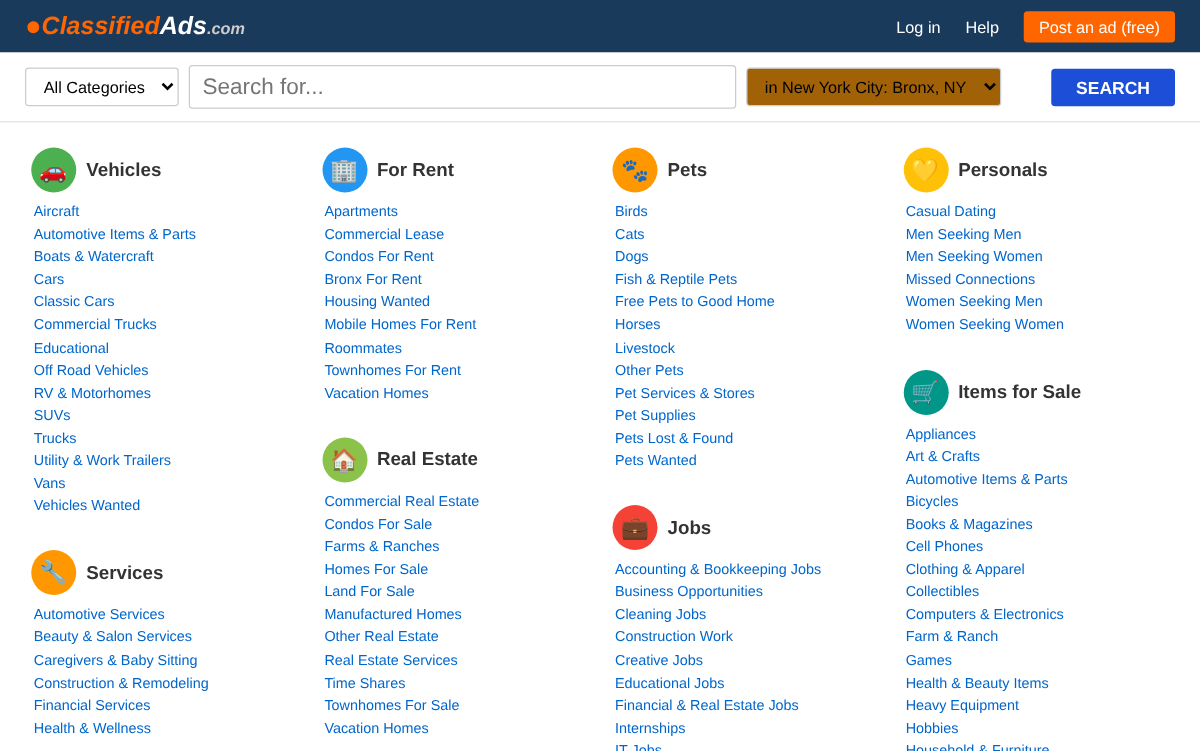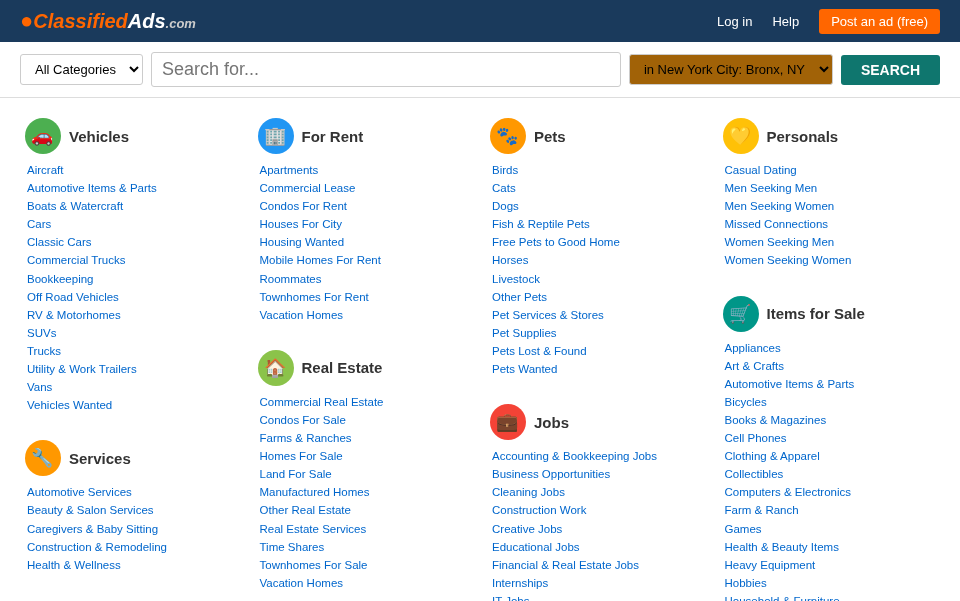--- a/index.html
+++ b/index.html
@@ -12,21 +12,21 @@
     #logo-dot { color: #ff6600; font-size: 22px; }
     #header-links { display: flex; gap: 20px; align-items: center; }
     #header-links a { color: white; text-decoration: none; font-size: 13px; }
     #post-btn { background: #ff6600; color: white; padding: 5px 12px; border: none; border-radius: 3px; cursor: pointer; font-size: 13px; }
 
     
     #search-bar { background: white; padding: 10px 20px; display: flex; align-items: center; gap: 8px; border-bottom: 1px solid #ddd; }
     #category-select { border: 1px solid #ccc; padding: 6px 10px; border-radius: 3px; font-size: 13px; cursor: pointer; background: white; }
     #search-input { flex: 1; border: 1px solid #ccc; padding: 6px 10px; font-size: 18px; border-radius: 3px; }
     #location-select { border: 1px solid #ccc; padding: 6px 10px; border-radius: 3px; font-size: 13px; cursor: pointer; background: #a16207; min-width: 200px; }
-    #search-btn { background: #0f766e; color: white; border: none; padding: 7px 20px; border-radius: 3px; font-size: 14px; font-weight: bold; cursor: pointer; }
+    #search-btn { background: #1d4ed8; color: white; border: none; padding: 7px 20px; border-radius: 3px; font-size: 14px; font-weight: bold; cursor: pointer; margin-left: 32px; }
 
     
     #main { background: white; padding: 15px 20px; }
     .categories-grid { display: grid; grid-template-columns: repeat(4, 1fr); gap: 10px; }
     .category-section { padding: 5px; }
     .category-header { display: flex; align-items: center; margin-bottom: 8px; }
     .category-icon { width: 36px; height: 36px; border-radius: 50%; display: flex; align-items: center; justify-content: center; margin-right: 8px; font-size: 18px; flex-shrink: 0; }
     .category-title { font-size: 15px; font-weight: bold; color: #333; }
     .category-links { list-style: none; padding-left: 2px; }
     .category-links li { margin-bottom: 2px; }
@@ -68,55 +68,56 @@
             <div class="category-icon" style="background: rgb(76, 175, 80);">🚗</div>
             <span class="category-title">Vehicles</span>
           </div>
           <ul class="category-links">
             <li><a href="#">Aircraft</a></li>
             <li><a href="#">Automotive Items &amp; Parts</a></li>
             <li><a href="#">Boats &amp; Watercraft</a></li>
             <li><a href="#">Cars</a></li>
             <li><a href="#">Classic Cars</a></li>
             <li><a href="#">Commercial Trucks</a></li>
-            <li><a href="#">Bookkeeping</a></li>
+            <li><a href="#">Educational</a></li>
             <li><a href="#">Off Road Vehicles</a></li>
             <li><a href="#">RV &amp; Motorhomes</a></li>
             <li><a href="#">SUVs</a></li>
             <li><a href="#">Trucks</a></li>
             <li><a href="#">Utility &amp; Work Trailers</a></li>
             <li><a href="#">Vans</a></li>
             <li><a href="#">Vehicles Wanted</a></li>
           </ul>
         </div>
         <div class="category-section">
           <div class="category-header">
             <div class="category-icon" style="background: rgb(255, 152, 0);">🔧</div>
             <span class="category-title">Services</span>
           </div>
           <ul class="category-links">
             <li><a href="#">Automotive Services</a></li>
             <li><a href="#">Beauty &amp; Salon Services</a></li>
             <li><a href="#">Caregivers &amp; Baby Sitting</a></li>
             <li><a href="#">Construction &amp; Remodeling</a></li>
+            <li><a href="#">Financial Services</a></li>
             <li><a href="#">Health &amp; Wellness</a></li>
           </ul>
         </div>
       </div>
       <div style="display: flex; flex-direction: column; gap: 15px;">
         <div class="category-section">
           <div class="category-header">
             <div class="category-icon" style="background: rgb(33, 150, 243);">🏢</div>
             <span class="category-title">For Rent</span>
           </div>
           <ul class="category-links">
             <li><a href="#">Apartments</a></li>
             <li><a href="#">Commercial Lease</a></li>
             <li><a href="#">Condos For Rent</a></li>
-            <li><a href="#">Houses For City</a></li>
+            <li><a href="#">Bronx For Rent</a></li>
             <li><a href="#">Housing Wanted</a></li>
             <li><a href="#">Mobile Homes For Rent</a></li>
             <li><a href="#">Roommates</a></li>
             <li><a href="#">Townhomes For Rent</a></li>
             <li><a href="#">Vacation Homes</a></li>
           </ul>
         </div>
         <div class="category-section">
           <div class="category-header">
             <div class="category-icon" style="background: rgb(139, 195, 74);">🏠</div>

